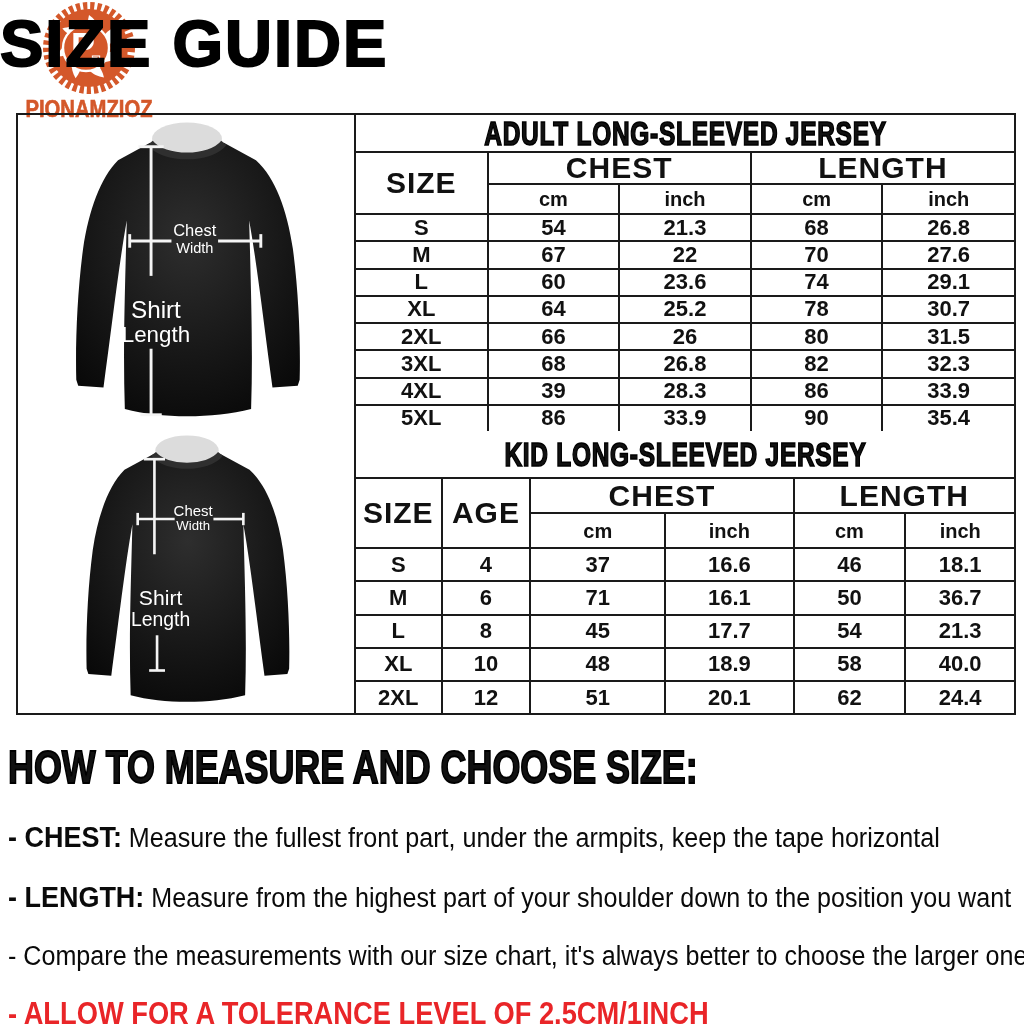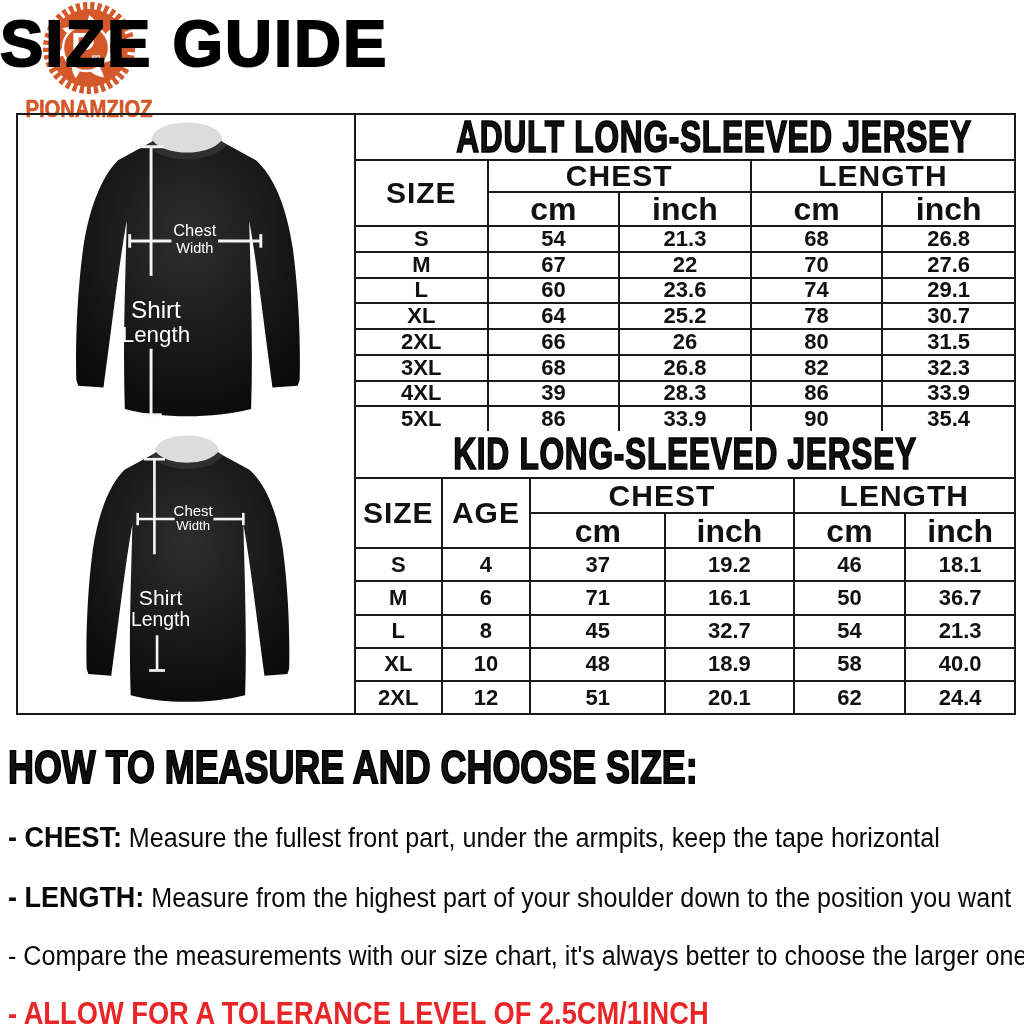--- a/index.html
+++ b/index.html
@@ -28,27 +28,27 @@
   }
   .cell{position:relative;overflow:hidden;}
   .cell-shirt{border-right:2px solid #1a1a1a;}
   
   table.size-table{
     width:100%;height:100%;border-collapse:collapse;border-style:hidden;
     table-layout:fixed;text-align:center;
   }
   .size-table th,.size-table td{border:2px solid #1a1a1a;padding:0;line-height:1;}
   .table-title{
-    font-size:44px;font-weight:bold;white-space:nowrap;
+    font-size:34px;font-weight:bold;white-space:nowrap;
   }
   .table-title span{display:inline-block;transform:scaleX(.72);transform-origin:center;
     -webkit-text-stroke:1.6px #000;letter-spacing:1px;}
   tr.title-row th{height:36px;}
   tr.group-row th{height:30px;font-size:30px;font-weight:bold;letter-spacing:1px;border-radius:16px;}
-  tr.unit-row th{height:28px;font-size:32px;font-weight:bold;}
+  tr.unit-row th{height:28px;font-size:20px;font-weight:bold;}
   .size-table .size-head{font-size:30px;font-weight:bold;}
   .size-table td{font-size:22px;font-weight:bold;}
   .kid-table tr.title-row th{height:46px;margin-left:16px;}
   .kid-table tr.group-row th{height:33px;}
   .kid-table tr.unit-row th{height:33px;}
   
   .instructions{position:absolute;left:8px;top:740px;width:1010px;}
   .howto-heading{
     font-size:46px;font-weight:bold;white-space:nowrap;
     transform:scaleX(.78);transform-origin:left center;
@@ -275,37 +275,37 @@
           <th>inch</th>
           <th>cm</th>
           <th>inch</th>
         </tr>
       </thead>
       <tbody>
           <tr>
             <td>S</td>
             <td>4</td>
             <td>37</td>
-            <td>19.2</td>
+            <td>16.6</td>
             <td>46</td>
             <td>18.1</td>
           </tr>
           <tr>
             <td>M</td>
             <td>6</td>
             <td>71</td>
             <td>16.1</td>
             <td>50</td>
             <td>36.7</td>
           </tr>
           <tr>
             <td>L</td>
             <td>8</td>
             <td>45</td>
-            <td>32.7</td>
+            <td>17.7</td>
             <td>54</td>
             <td>21.3</td>
           </tr>
           <tr>
             <td>XL</td>
             <td>10</td>
             <td>48</td>
             <td>18.9</td>
             <td>58</td>
             <td>40.0</td>

